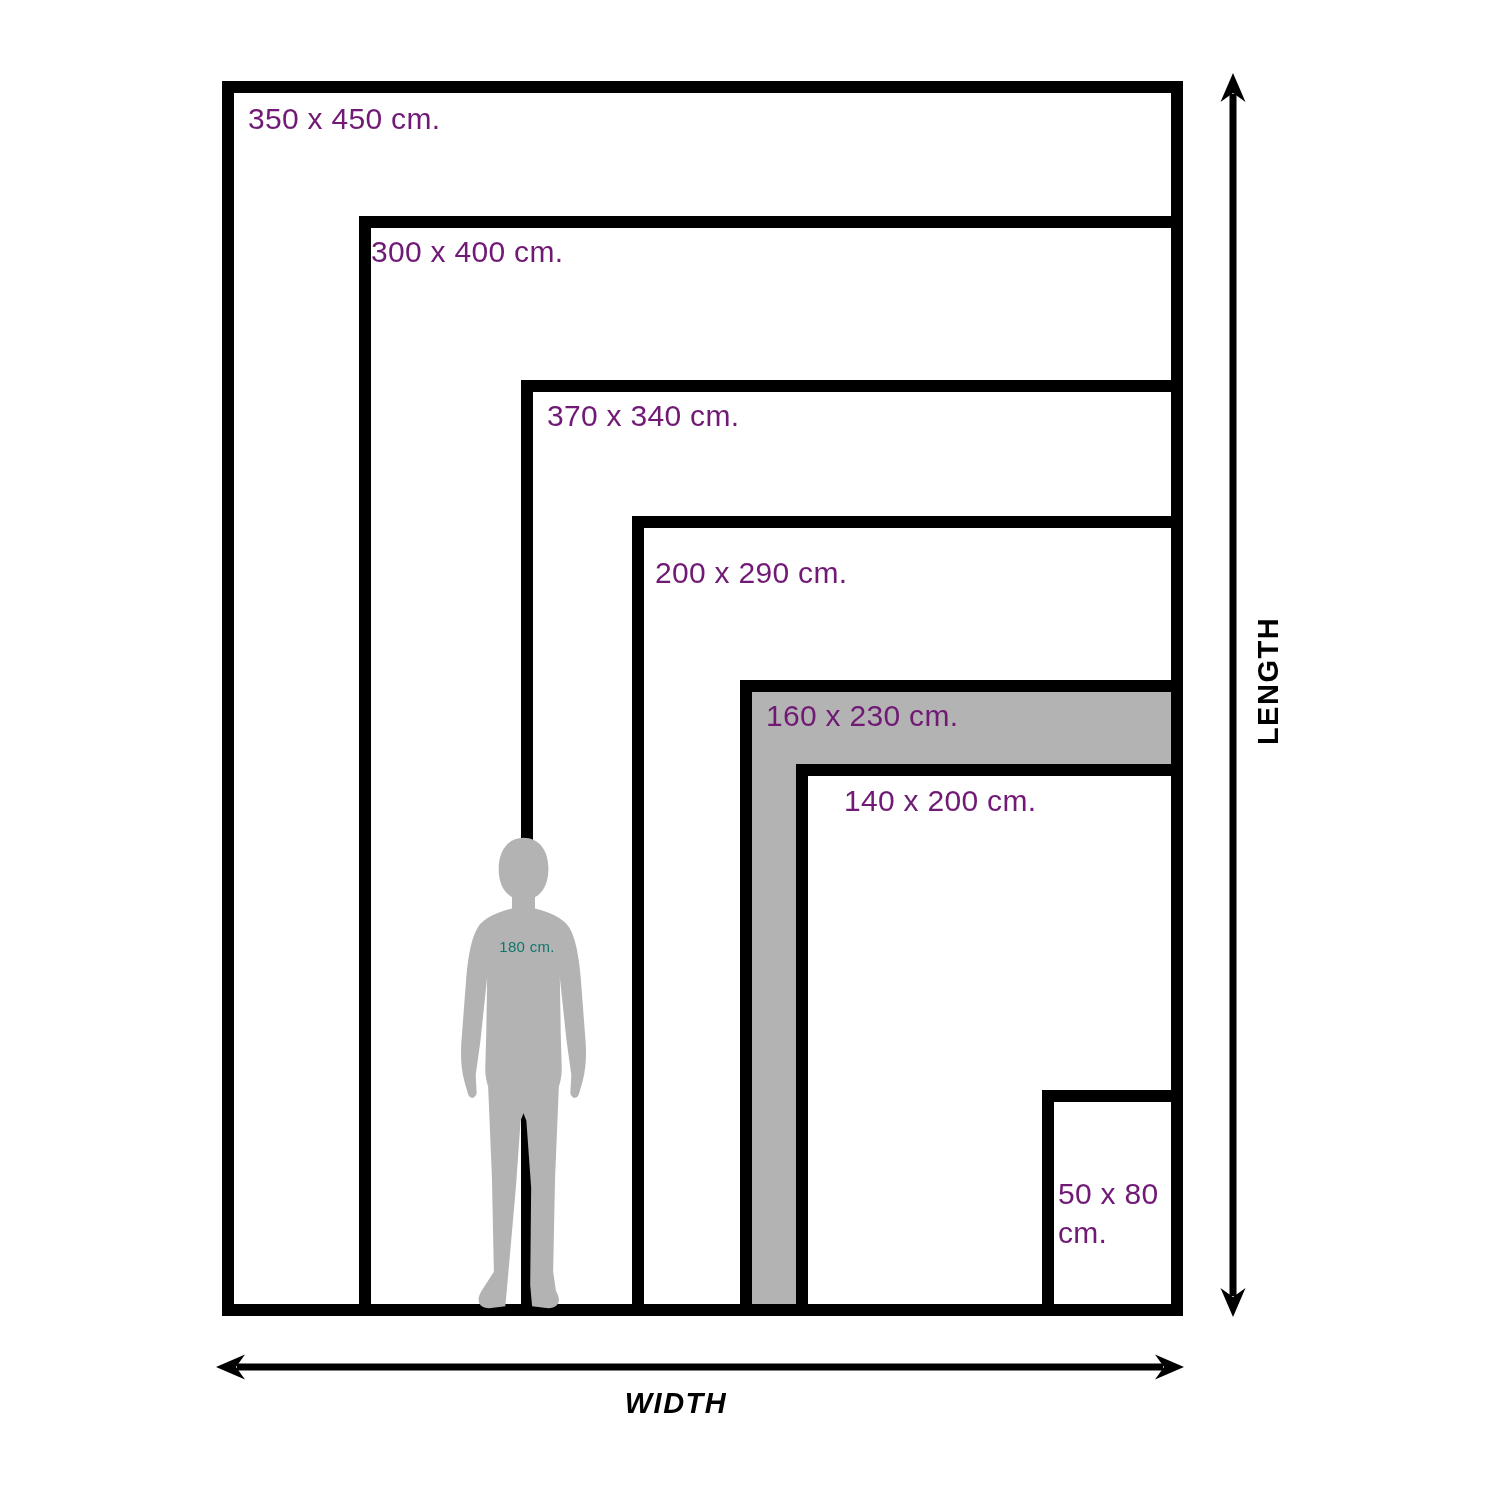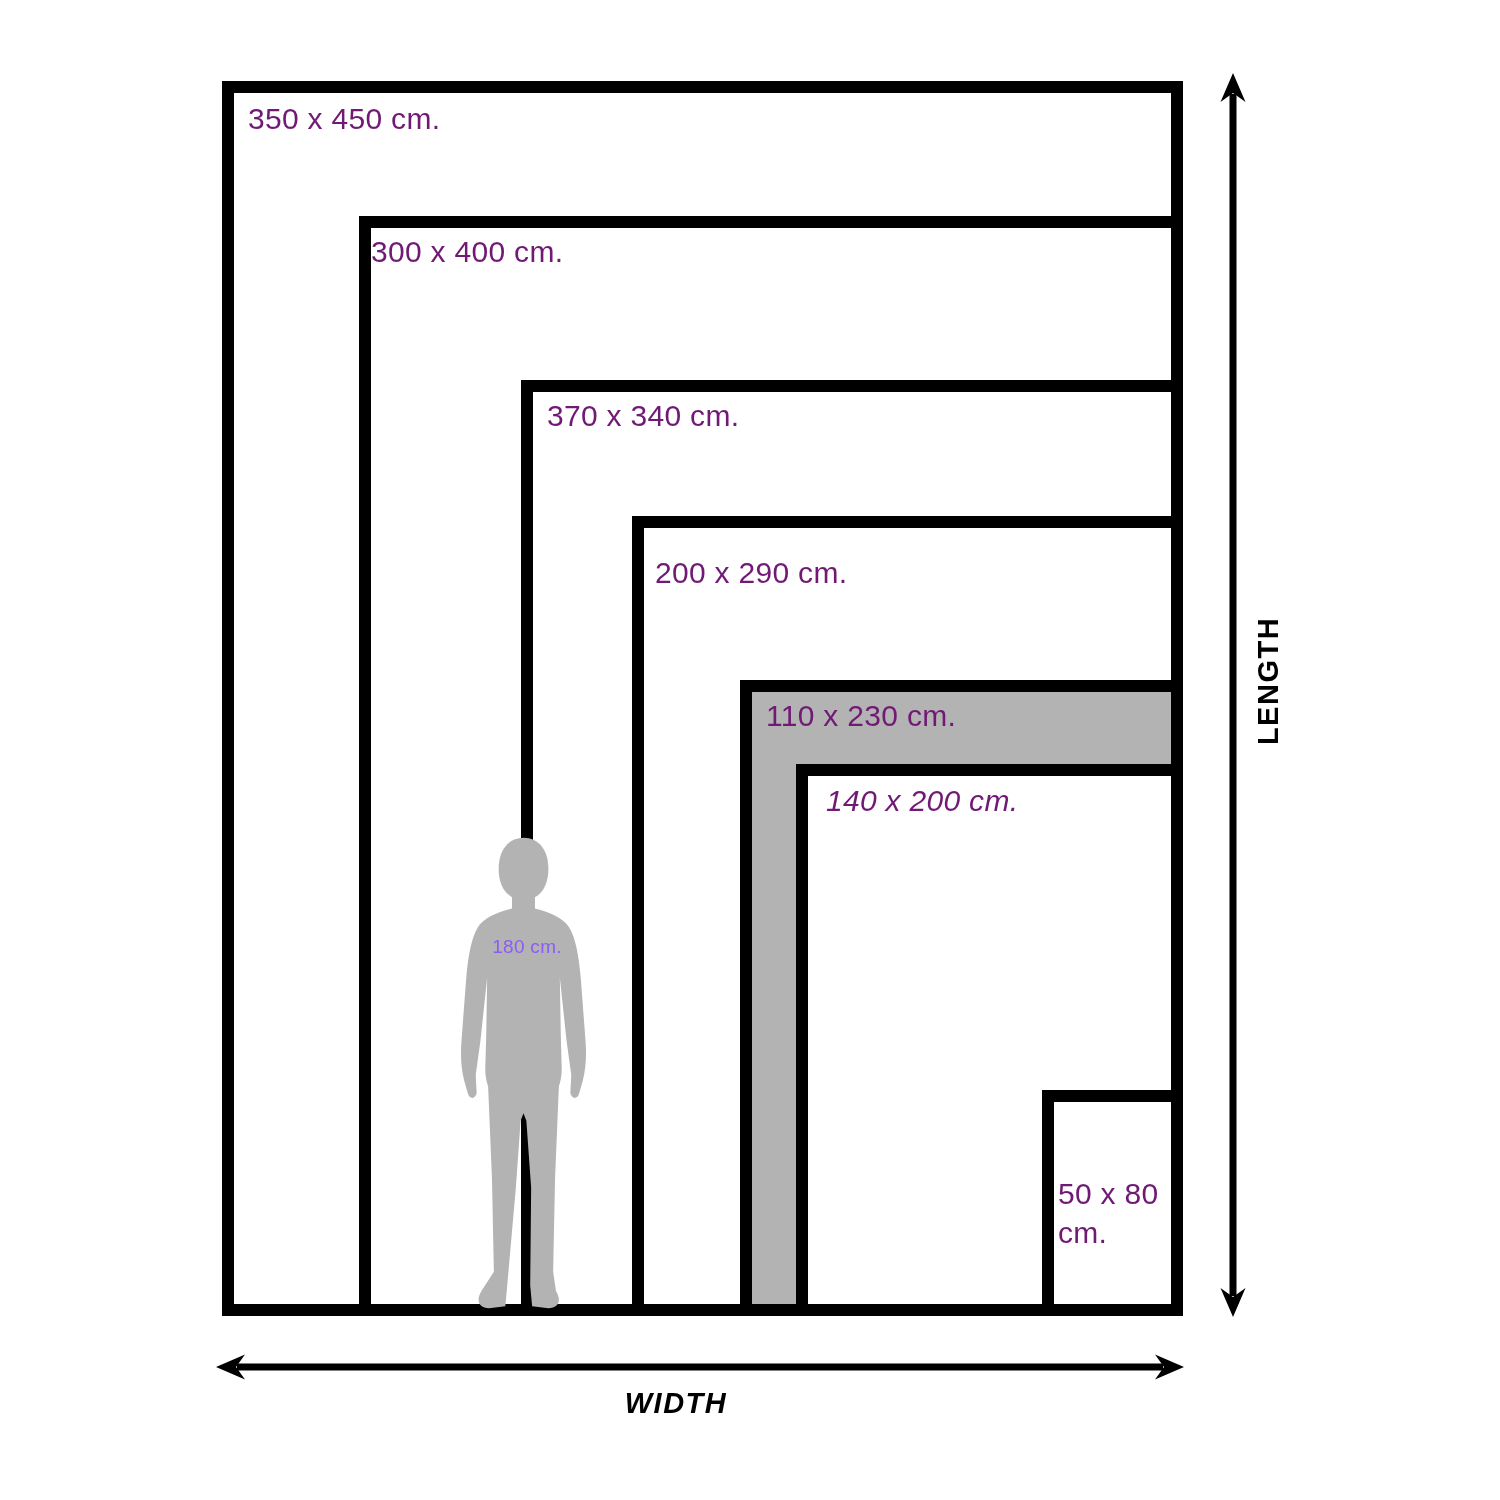--- a/index.html
+++ b/index.html
@@ -21,41 +21,41 @@
 
   .size-label {
     position:absolute; font-size:30px; line-height:30px; color:#701a75;
     letter-spacing:0.3px; white-space:nowrap;
   }
   #label-0 { left:248px;  top:104px;  }
   #label-1 { left:371px;  top:237px;  }
   #label-2 { left:547px;  top:401px;  }
   #label-3 { left:655px;  top:558px;  }
   #label-4 { left:766px;  top:701px;  }
-  #label-5 { left:826px;  top:786px;font-style:italic;  }
+  #label-5 { left:844px;  top:786px;  }
   #label-6 { left:1058px; top:1174px; width:112px; white-space:normal; line-height:39px; }
 
   .arrow { position:absolute; }
   #width-arrow  { left:215px;  top:1354px; }
   #length-arrow { left:1220px; top:72px;   }
 
   .axis-label {
     position:absolute; font-weight:700; font-size:29px; line-height:29px;
     letter-spacing:1.5px; color:#000; white-space:nowrap;
   }
   #width-axis-label { left:476px; top:1389px; width:400px; text-align:center;font-style:italic; }
   #length-axis-label {
     left:1268px; top:681px;
     transform:translate(-50%,-50%) rotate(-90deg);
   }
 
   #person { position:absolute; left:447px; top:834px; width:153px; height:478px; }
   #person-height-label {
     position:absolute; left:447px; top:936px; width:160px; text-align:center;
-    font-size:19px; line-height:21px; color:#8b5cf6; letter-spacing:0.3px;
+    font-size:15px; line-height:21px; color:#0f766e; letter-spacing:0.3px;
   }
 </style>
 </head>
 <body>
 
 <div>
 
   <div class="box" id="box-0"></div>
   <div class="box" id="box-1"></div>
   <div class="box" id="box-2"></div>
@@ -110,21 +110,21 @@
          L140 152
          C138 126 134 108 128 98
          C122 88 108 82 92 78
          L92 60 Z"></path>
   </svg>
 
   <div class="size-label" id="label-0">350 x 450 cm.</div>
   <div class="size-label" id="label-1">300 x 400 cm.</div>
   <div class="size-label" id="label-2">370 x 340 cm.</div>
   <div class="size-label" id="label-3">200 x 290 cm.</div>
-  <div class="size-label" id="label-4">110 x 230 cm.</div>
+  <div class="size-label" id="label-4">160 x 230 cm.</div>
   <div class="size-label" id="label-5">140 x 200 cm.</div>
   <div class="size-label" id="label-6">50 x 80 cm.</div>
 
   <div id="person-height-label">180 cm.</div>
 
   <div class="axis-label" id="width-axis-label">WIDTH</div>
   <div class="axis-label" id="length-axis-label">LENGTH</div>
 
 </div>
 

